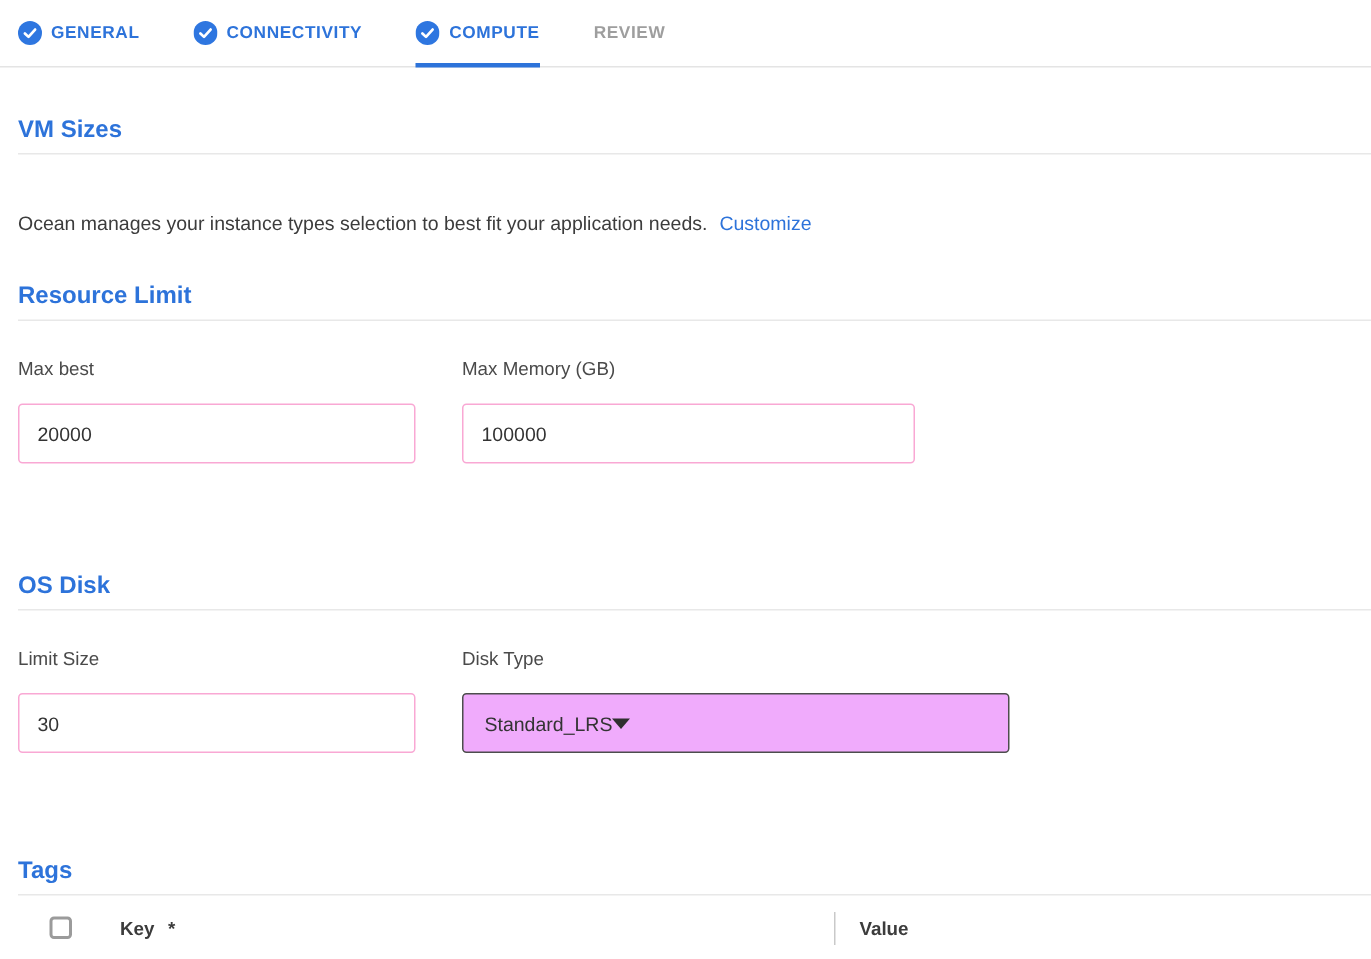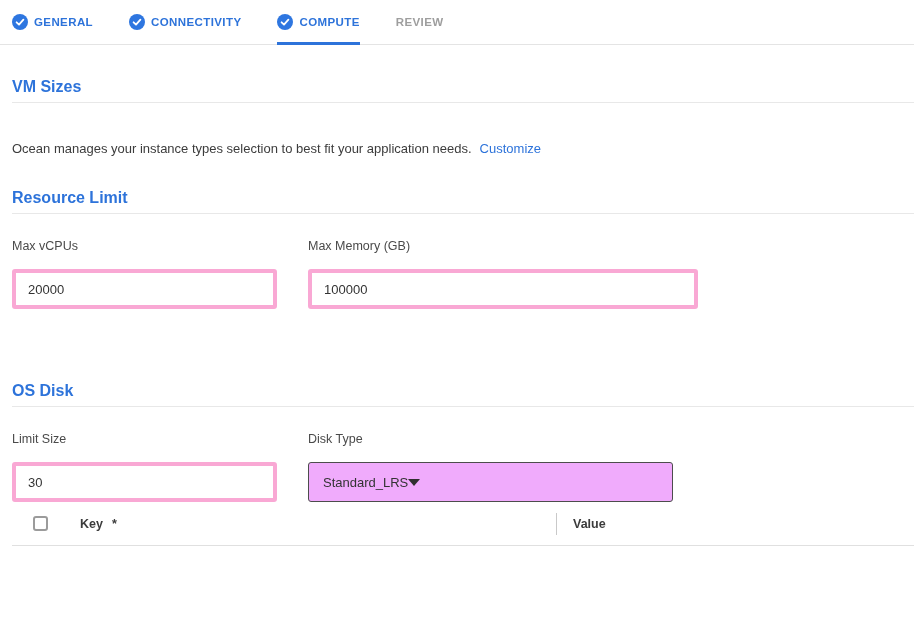--- a/index.html
+++ b/index.html
@@ -55,27 +55,27 @@
   .customize-link {
     color: #2d73da; cursor: pointer;
     margin-left: 8px;
   }
 
   .fields-row { display: flex; margin-top: 25px; }
   .field { display: flex; flex-direction: column; margin-right: 31px; }
   .field-label { font-size: 12.5px; color: #4a4a4a; }
   .text-input {
     margin-top: 16px; height: 40px;
-    border: 4px solid #f9a8d4; border-radius: 3px;
+    border: 1px solid #f9a8d4; border-radius: 3px;
     padding: 0 12px; font-size: 13px; color: #333;
     font-family: "Liberation Sans", "DejaVu Sans", sans-serif;
     background: #fff; outline: none;
   }
   .w-narrow { width: 265px; }
-  .w-wide   { width: 390px; }
+  .w-wide   { width: 302px; }
 
   .select-box {
     margin-top: 16px; height: 40px; width: 365px;
     border: 1px solid #4d4d4d; border-radius: 3px;
     padding: 0 14px; font-size: 13px; color: #333;
     background: #f0abfc; display: flex; align-items: center;
     justify-content: flex-start; cursor: pointer;
   }
   .caret-down {
     width: 0; height: 0;
@@ -150,21 +150,21 @@
 </header>
 
 <main class="content">
 
   <h2 class="section-heading vm-sizes-heading">VM Sizes</h2>
   <p class="vm-desc"><span>Ocean manages your instance types selection to best fit your application needs.</span><a class="customize-link">Customize</a></p>
 
   <h2 class="section-heading resource-heading">Resource Limit</h2>
   <div class="fields-row">
     <div class="field">
-      <label class="field-label">Max vCPUs</label>
+      <label class="field-label">Max best</label>
       <input class="text-input w-narrow" type="text" value="20000" style="">
     </div>
     <div class="field">
       <label class="field-label">Max Memory (GB)</label>
       <input class="text-input w-wide" type="text" value="100000" style="">
     </div>
   </div>
 
   <h2 class="section-heading os-disk-heading">OS Disk</h2>
   <div class="fields-row">
@@ -174,20 +174,21 @@
     </div>
     <div class="field">
       <label class="field-label">Disk Type</label>
       <div class="select-box">
         <span>Standard_LRS</span>
         <span class="caret-down"></span>
       </div>
     </div>
   </div>
 
+  <h2 class="section-heading tags-heading">Tags</h2>
   <div class="tags-table-header">
     <span class="checkbox"></span>
     <div class="col-key"><span>Key</span><span class="required-marker">*</span></div>
     <div class="col-value-cell">
       <span class="col-divider"></span>
       <span class="col-value-label">Value</span>
     </div>
   </div>
 
 </main>

